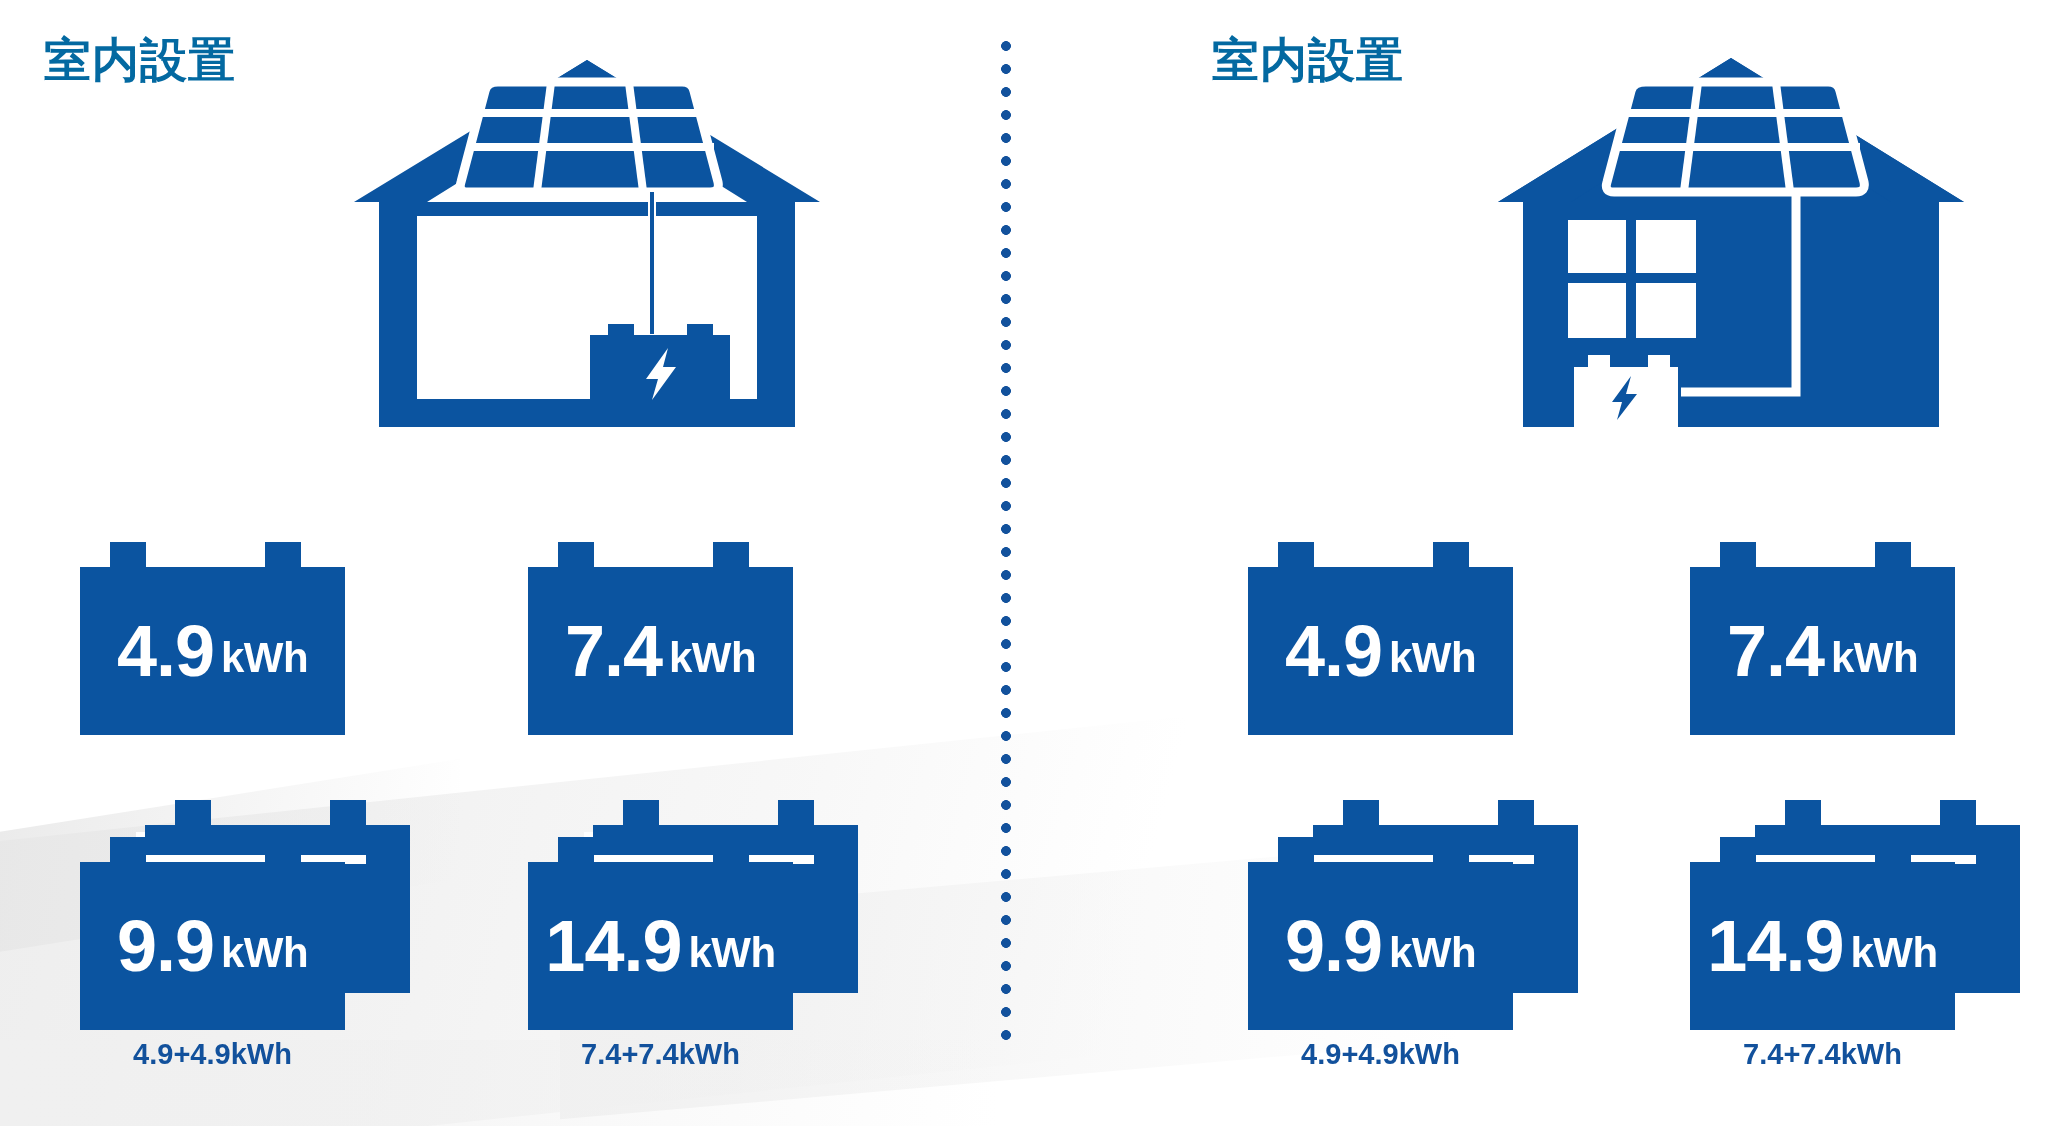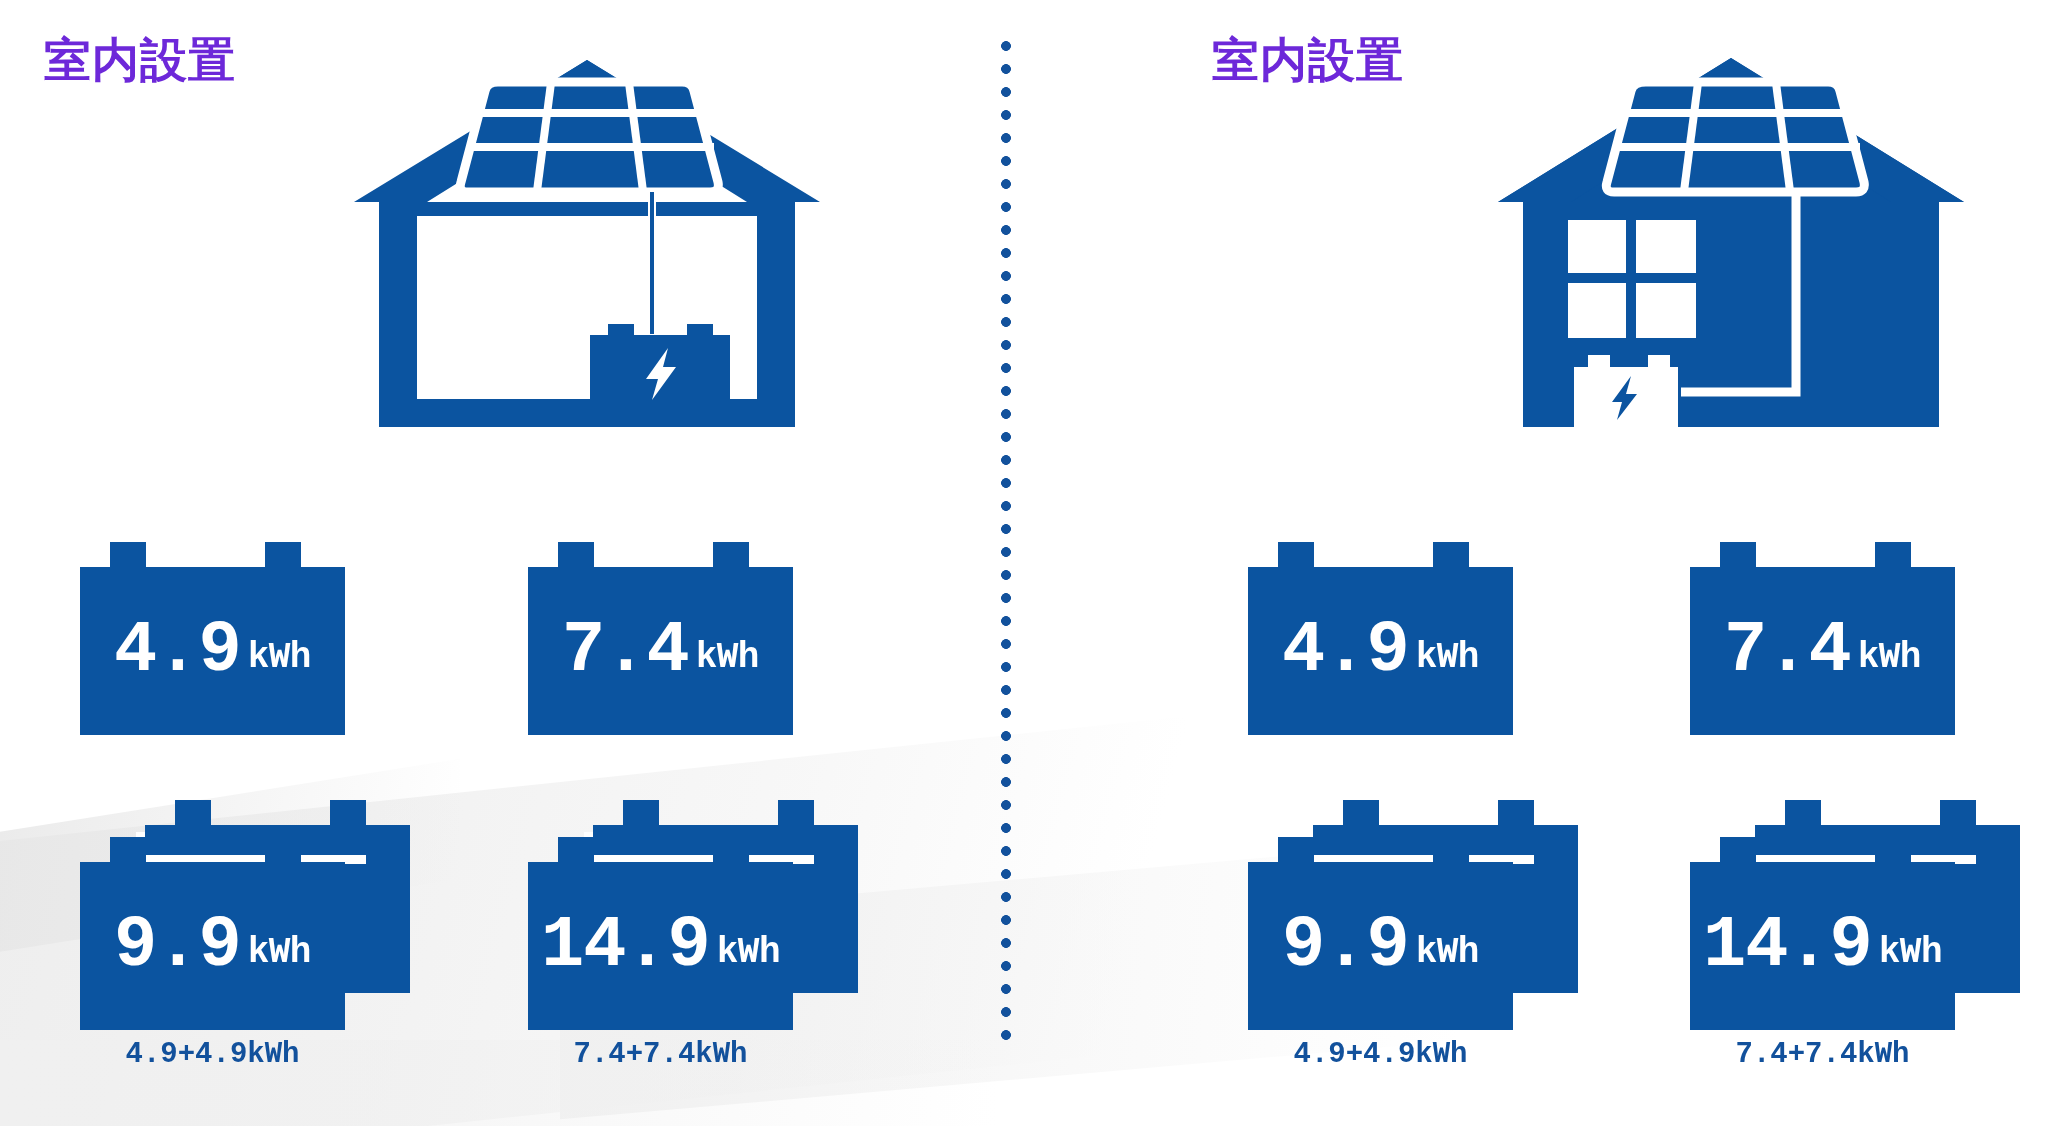--- a/index.html
+++ b/index.html
@@ -28,46 +28,46 @@
 
   
   #divider{
     position:absolute;left:1000px;top:40px;width:12px;height:1008px;
     background-image:radial-gradient(circle at 6px 6px, #12519C 0 4.6px, rgba(255,255,255,0) 5.2px);
     background-size:12px 23px;background-repeat:repeat-y;
   }
 
   
   .panel-title{
-    position:absolute;font-size:47px;font-weight:700;color:#6d28d9;
+    position:absolute;font-size:47px;font-weight:700;color:#0369a1;
     letter-spacing:1px;white-space:nowrap;line-height:1;
   }
   #title-left{left:44px;top:36px;}
   #title-right{left:1212px;top:36px;}
 
   
   .house-wrap{position:absolute;}
   #house-left{left:352px;top:42px;width:470px;height:400px;}
   #house-right{left:1496px;top:42px;width:470px;height:400px;}
 
   
-  .card{position:absolute;font-family:Liberation Mono, monospace;}
+  .card{position:absolute;}
 
   .bat{position:relative;}
   
   .bat-body{position:absolute;background:#0B54A0;}
   .bat-nub{position:absolute;background:#0B54A0;}
 
   .bat-label{
     position:absolute;left:0;top:0;width:100%;height:100%;
     display:flex;align-items:center;justify-content:center;
     color:#ffffff;white-space:nowrap;
   }
   .bat-num{font-size:72px;font-weight:700;line-height:1;letter-spacing:-1px;}
-  .bat-unit{font-size:36px;font-weight:700;line-height:1;margin-left:7px;
+  .bat-unit{font-size:42px;font-weight:700;line-height:1;margin-left:7px;
             position:relative;top:7px;letter-spacing:-.5px;text-align:center;}
 
   .caption{
     position:absolute;font-size:29px;font-weight:700;color:#12519C;
     white-space:nowrap;text-align:center;line-height:1;
   }
 </style>
 </head>
 <body>
 

